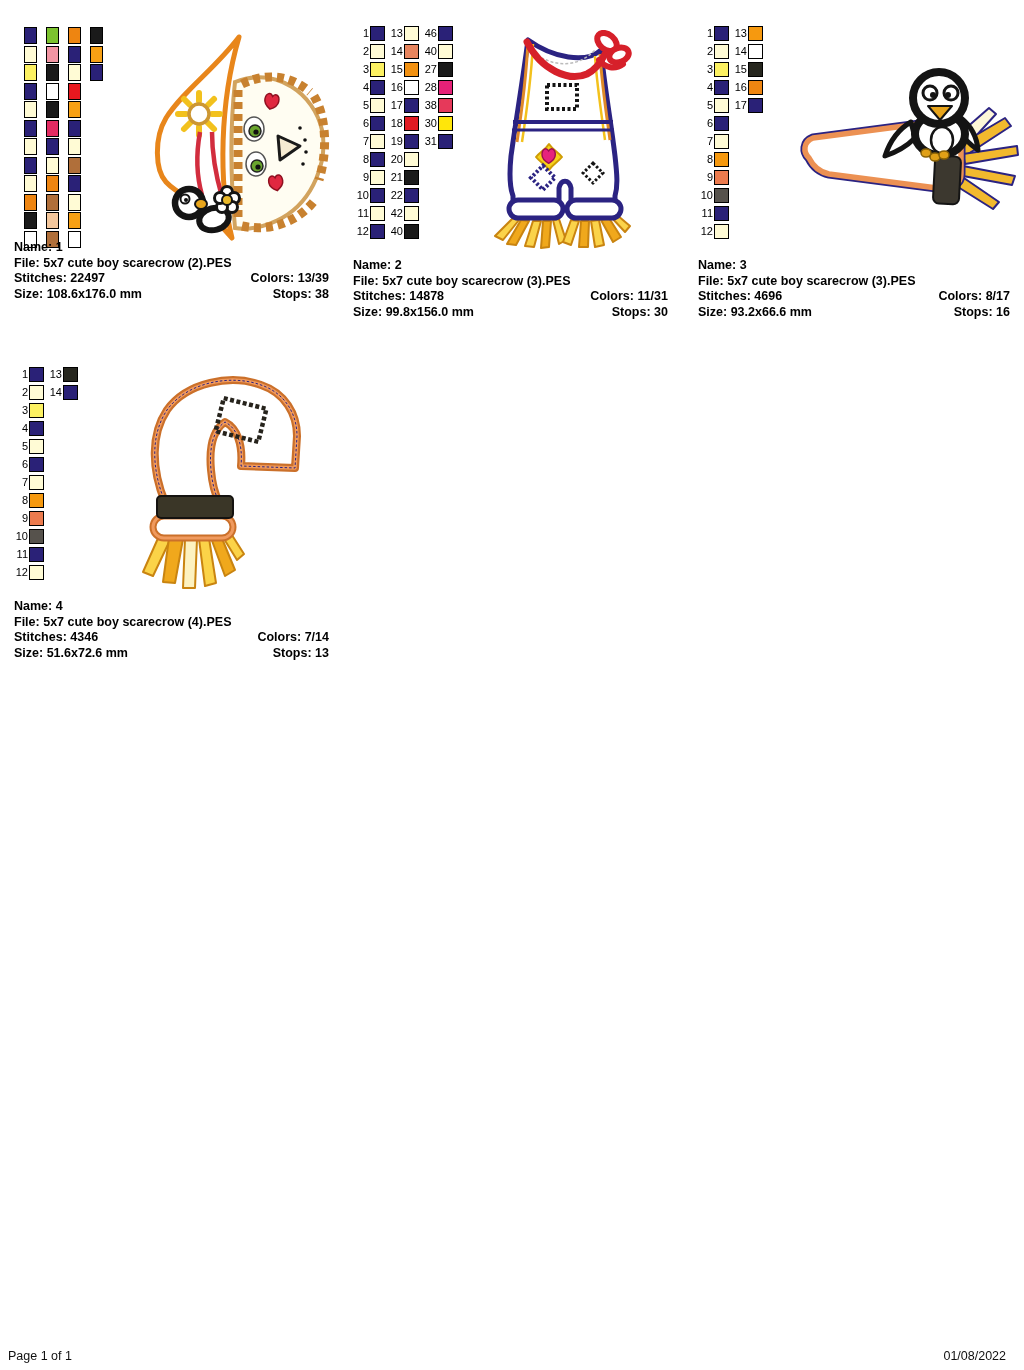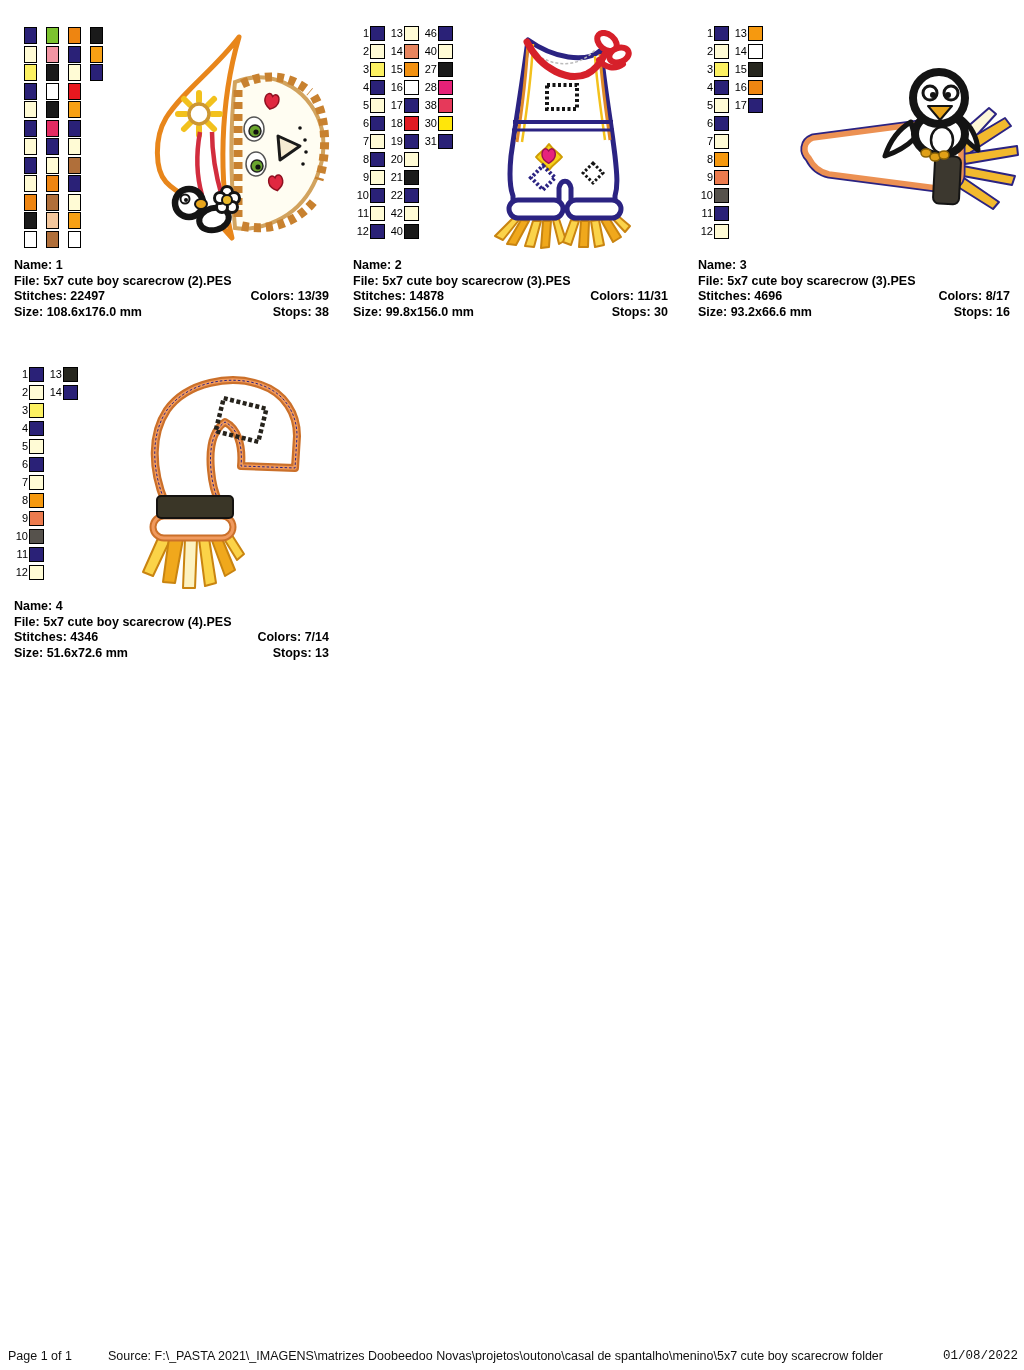--- a/index.html
+++ b/index.html
@@ -213,21 +213,21 @@
         <circle cx="85" cy="160" r="5.5"></circle>
           <circle cx="92" cy="166" r="5.5"></circle>
         <circle cx="90" cy="175" r="5.5"></circle>
           <circle cx="80" cy="175" r="5.5"></circle>
           <circle cx="78" cy="166" r="5.5"></circle>
       </g>
       <circle cx="85" cy="168" r="5" fill="#e9b92b" stroke="#141414" stroke-width="2"></circle>
     </svg>
   </div>
 
-  <div class="meta" style="left:14px; top:258px; width:315px;">
+  <div class="meta" style="left:14px; top:240px; width:315px;">
     <div><span>Name:</span> <span>1</span></div>
     <div><span>File:</span> <span>5x7 cute boy scarecrow (2).PES</span></div>
     <div class="split">
       <span><span>Stitches:</span> <span>22497</span></span>
       <span><span>Colors:</span> <span>13/39</span></span>
     </div>
     <div class="split">
       <span><span>Size:</span> <span>108.6x176.0 mm</span></span>
       <span><span>Stops:</span> <span>38</span></span>
     </div>
@@ -647,18 +647,15 @@
       <span><span>Stitches:</span> <span>4346</span></span>
       <span><span>Colors:</span> <span>7/14</span></span>
     </div>
     <div class="split">
       <span><span>Size:</span> <span>51.6x72.6 mm</span></span>
       <span><span>Stops:</span> <span>13</span></span>
     </div>
   </div>
 
   <div class="footer-item" style="left:8px;">Page 1 of 1</div>
-  <div class="footer-item" style="left:108px;">
-    <span>Source:</span> <span>F:\_PASTA 2021\_IMAGENS\matrizes Doobeedoo Novas\projetos\outono\casal de spantalho\menino\5x7 cute boy scarecrow folder</span>
-  </div>
-  <div class="footer-item" style="right:6px;font-family:Liberation Mono, monospace;">01/08/2022</div>
+  <div class="footer-item" style="right:18px;">01/08/2022</div>
 
 </div>
 
 </body></html>

